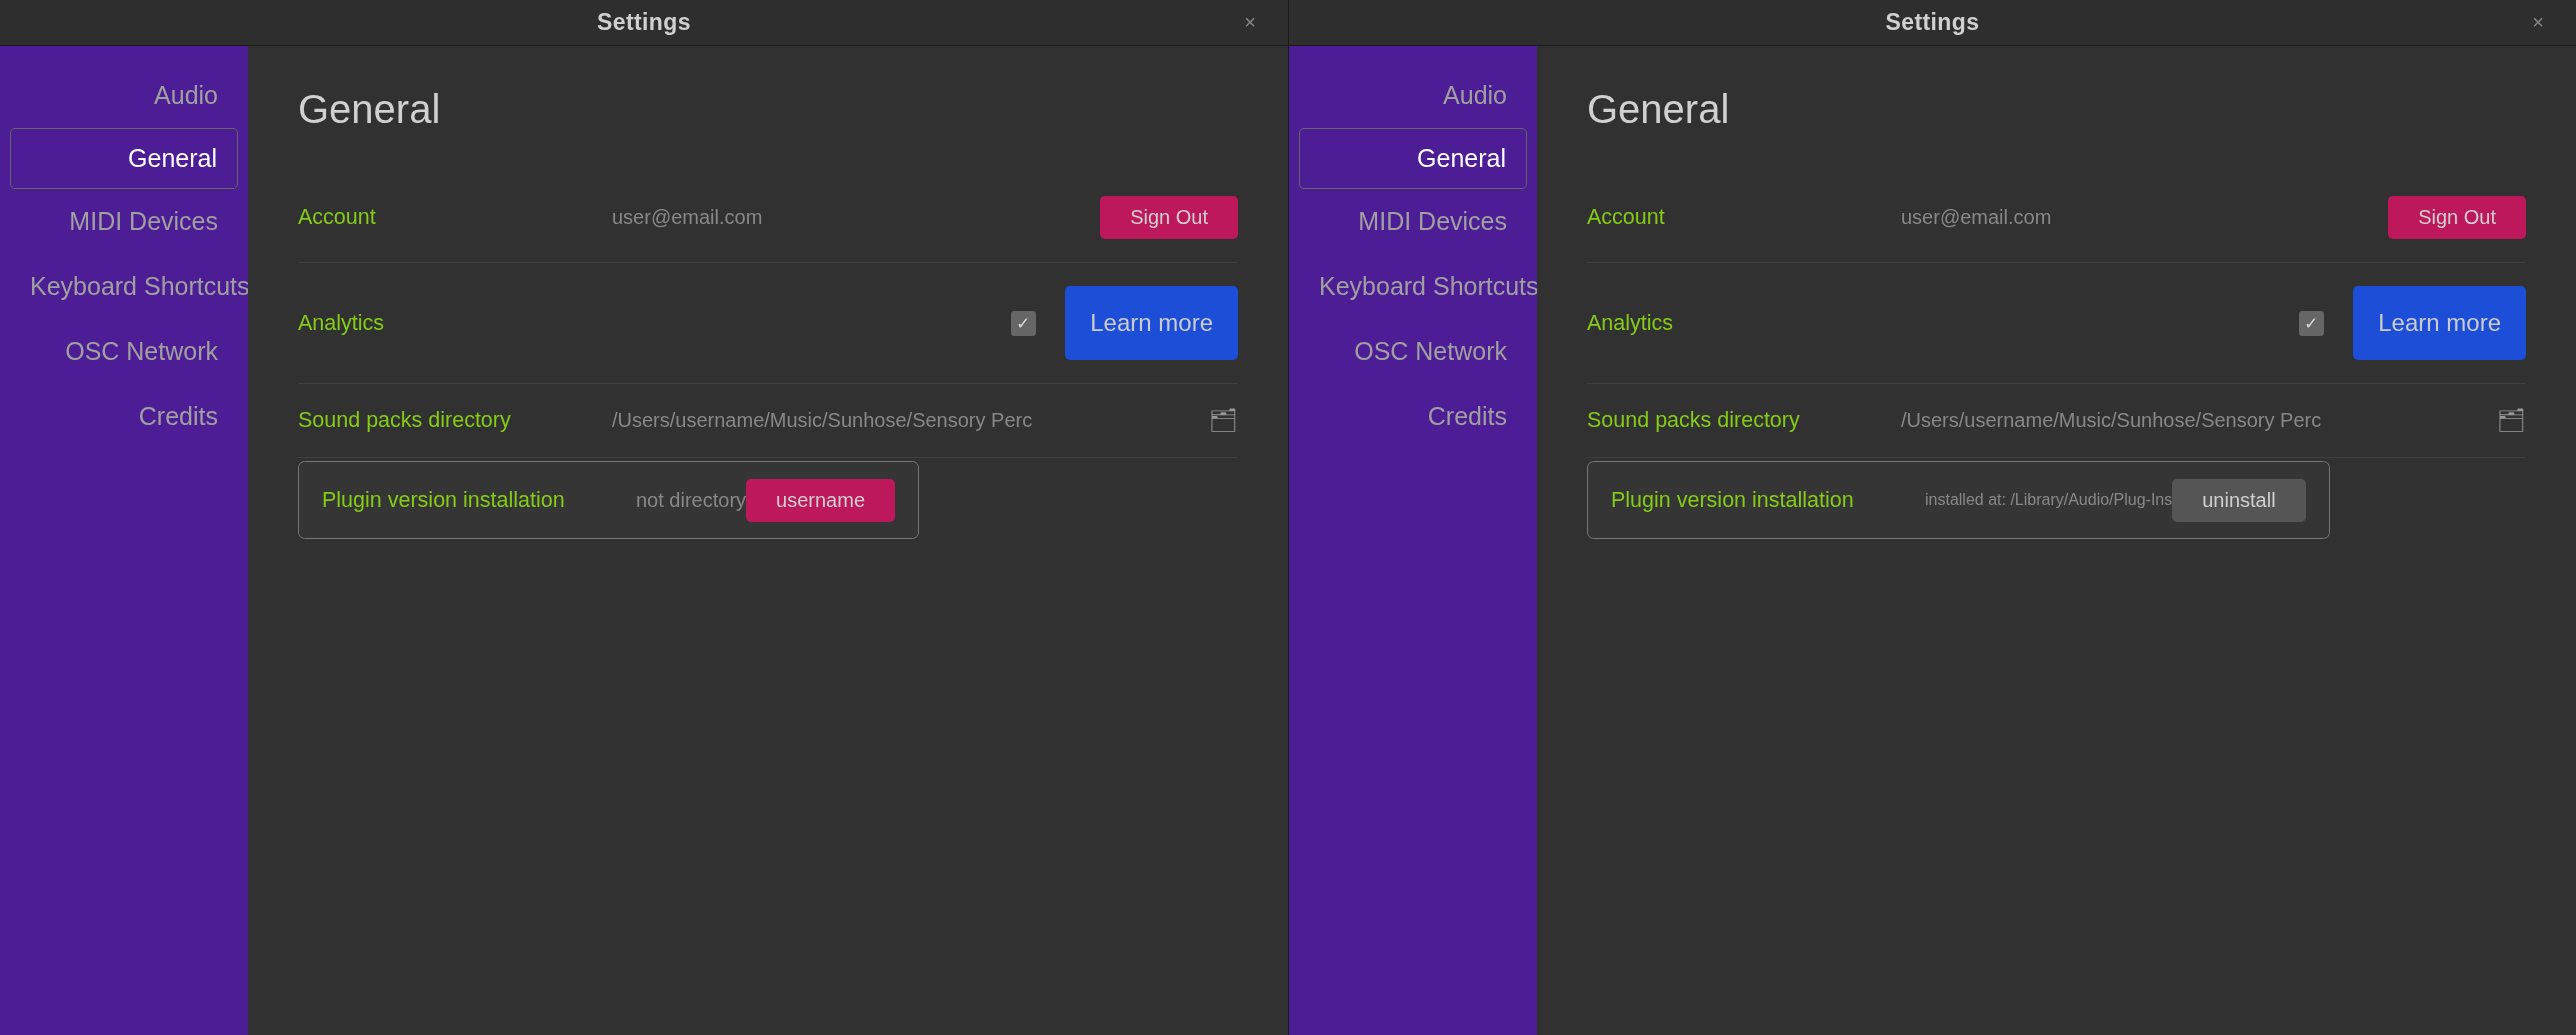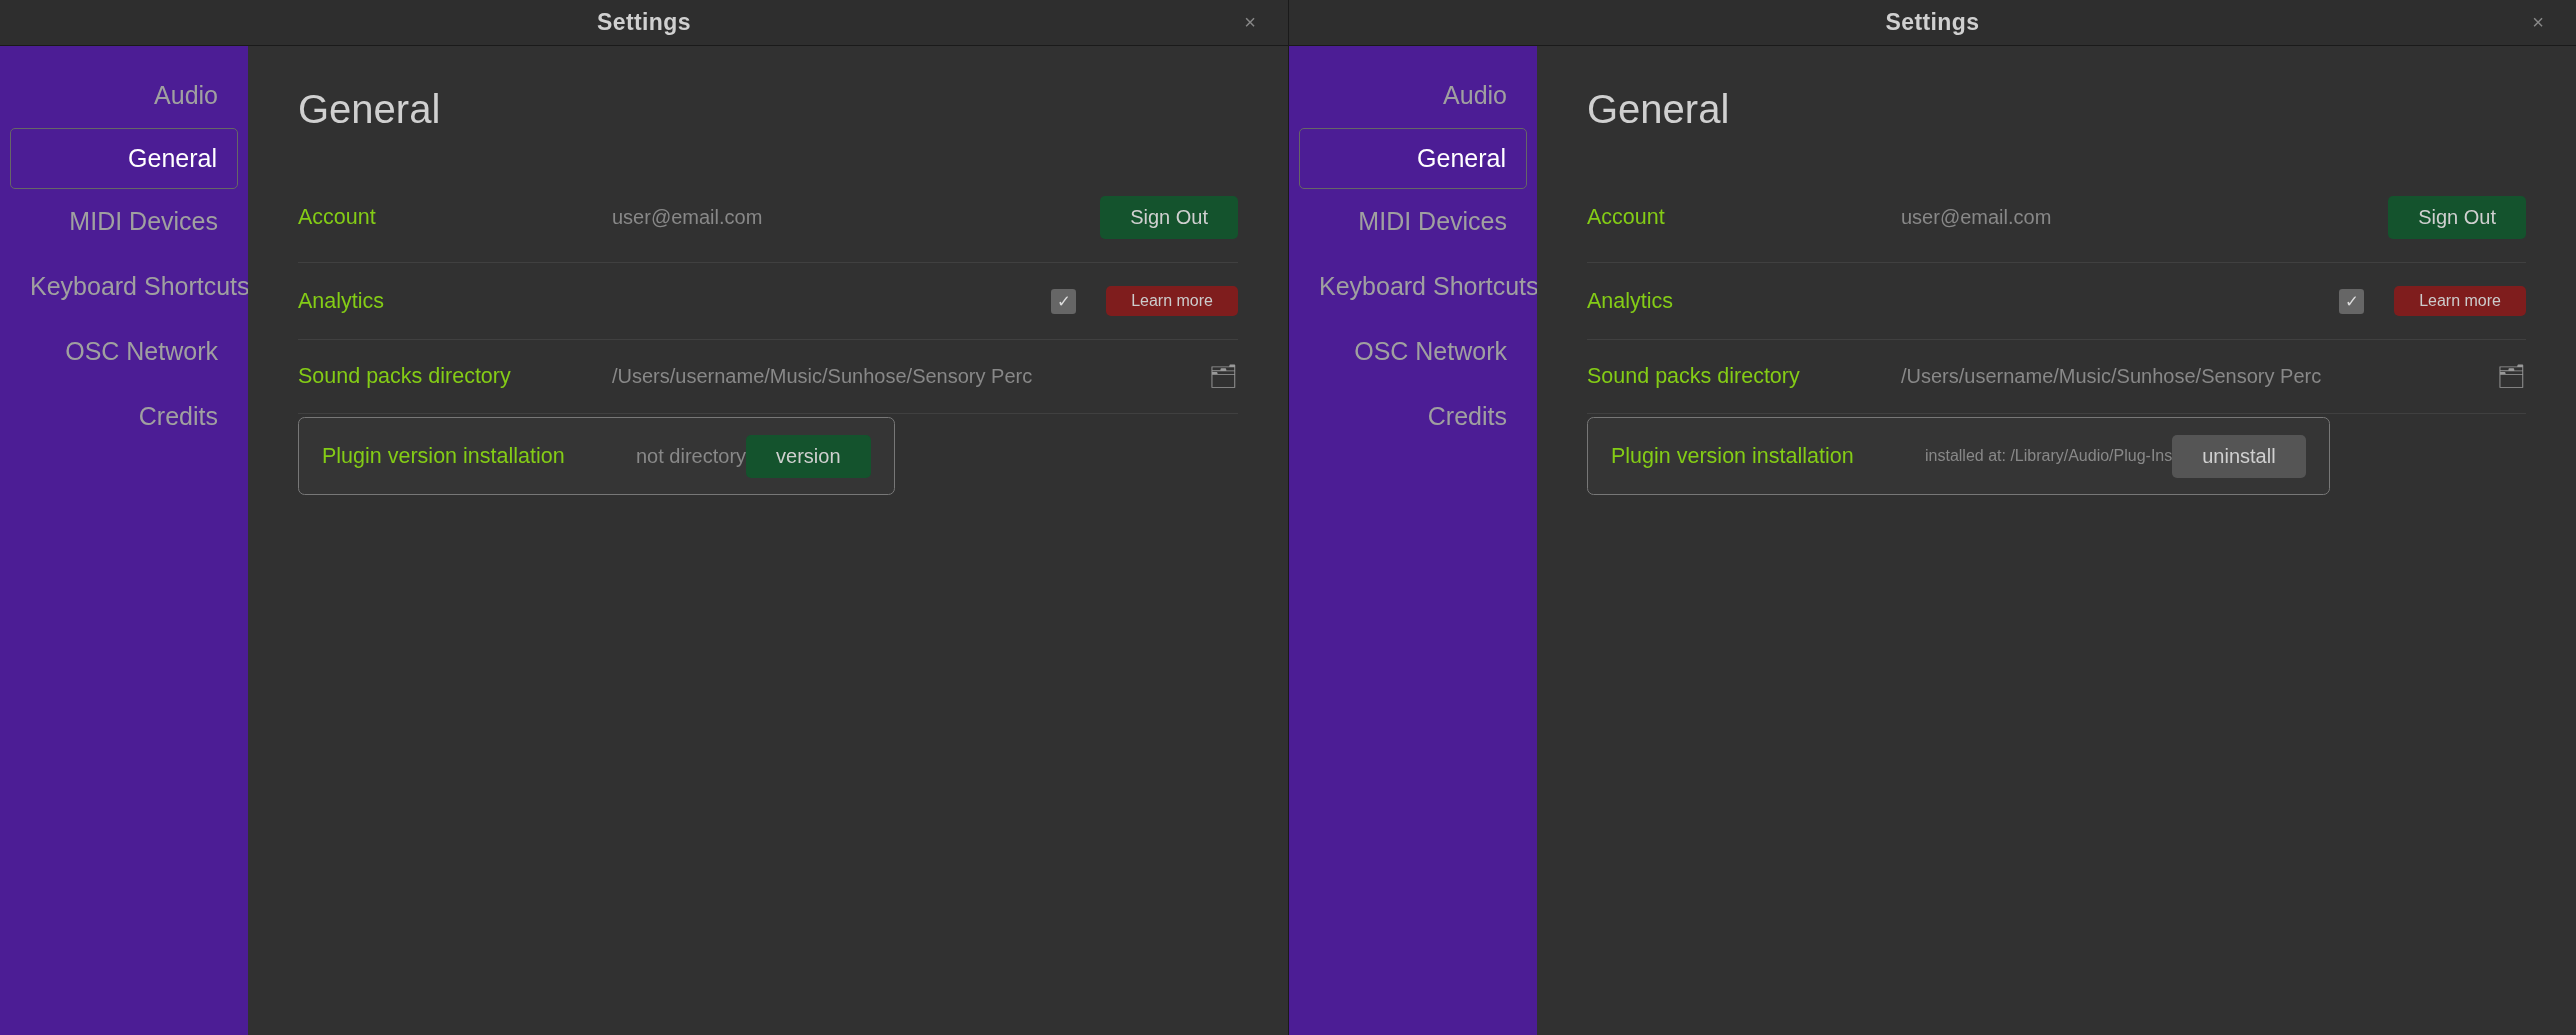--- a/index.html
+++ b/index.html
@@ -137,21 +137,21 @@
 
     .btn {
       padding: 10px 30px;
       border-radius: 5px;
       font-size: 20px;
       cursor: pointer;
       border: none;
     }
 
     .btn-default {
-      background: #14532d;
+      background: #be185d;
       color: #d0d0d0;
     }
 
     .btn-danger {
       background: #555;
       color: #d0d0d0;
     }
 
     .checkbox-wrap {
       display: flex;
@@ -173,26 +173,26 @@
     .checkbox-box.checked {
       background: #666;
     }
 
     .checkbox-check {
       color: #ddd;
       font-size: 16.5px;
     }
 
     .learn-more-btn {
-      padding: 6px 25px;
+      padding: 23px 25px;
       border-radius: 5px;
-      font-size: 16px;
+      font-size: 24px;
       cursor: pointer;
       border: none;
-      background: #7f1d1d;
+      background: #1d4ed8;
       color: #ccc;
     }
 
     .folder-icon {
       font-size: 23px;
       color: #999;
       cursor: pointer;
       margin-left: 10px;
     }
 
@@ -266,21 +266,21 @@
       <div class="settings-row">
         <span class="row-label">Sound packs directory</span>
         <span class="row-value">/Users/username/Music/Sunhose/Sensory Perc</span>
         <span class="folder-icon">🗂</span>
       </div>
 
       <div class="settings-row" style="border:none; padding:0;">
         <div class="plugin-row">
           <span class="row-label">Plugin version installation</span>
           <span class="status-text">not directory</span>
-          <button class="btn btn-default">version</button>
+          <button class="btn btn-default">username</button>
         </div>
       </div>
 
     </div>
   </div>
 </div>
 
 <div class="settings-window">
   <div class="title-bar">
     <span class="title-bar-title">Settings</span>

